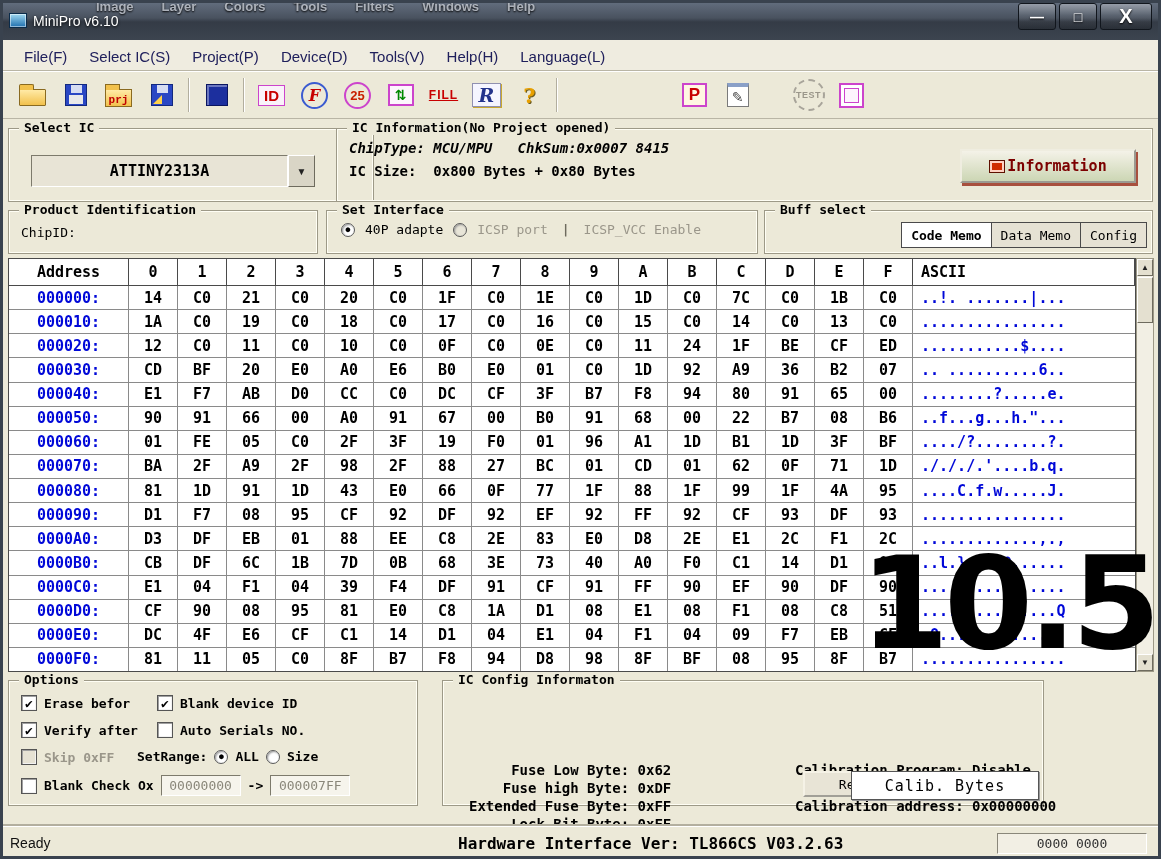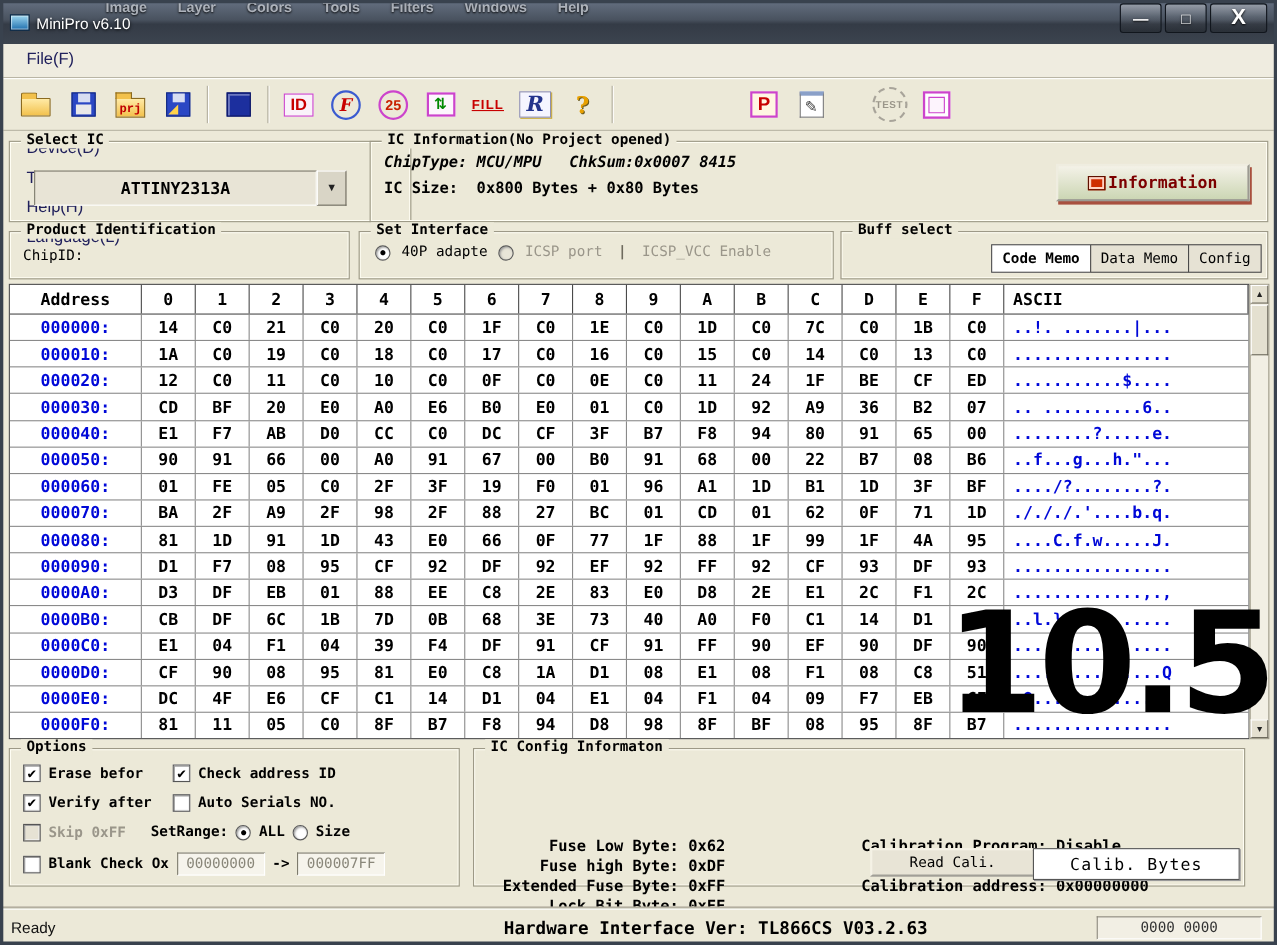--- a/index.html
+++ b/index.html
@@ -18,21 +18,21 @@
   .apptitle{position:absolute;left:33px;top:13px;color:#fff;font-size:14px;text-shadow:0 1px 3px #000;}
   .winctl{position:absolute;right:9px;top:3px;display:flex;gap:3px;z-index:65;}
   .wbtn{width:38px;height:27px;border:1px solid #11161d;border-radius:3px;color:#fff;
     background:linear-gradient(rgba(255,255,255,.34),rgba(255,255,255,.08) 45%,rgba(0,0,0,.25));
     display:flex;align-items:center;justify-content:center;font-size:14px;font-weight:bold;
     text-shadow:0 1px 2px #000;cursor:default;}
   .wbtn.close{width:52px;font-size:20px;}
 
   
   .menubar{position:absolute;top:40px;left:3px;right:3px;height:31px;background:#efece0;
-    border-bottom:1px solid #b9b5a5;display:flex;align-items:flex-start;padding-left:10px;flex-direction:column;}
+    border-bottom:1px solid #b9b5a5;display:flex;align-items:flex-end;padding-left:10px;}
   .menuitem{padding:5px 11px;font-size:15px;color:#20205c;}
 
   
   .toolbar{position:absolute;top:71px;left:3px;right:3px;height:48px;background:#ece9d8;
     border-top:1px solid #fff;border-bottom:1px solid #b9b5a5;
     display:flex;align-items:center;padding-left:8px;}
   .tbtn{width:43px;height:42px;display:flex;align-items:center;justify-content:center;}
   .tsep{width:2px;height:34px;border-left:1px solid #b2ae9e;border-right:1px solid #fff;margin:0 5px;}
   .tgap{width:110px;height:1px;}
   .tgap-s{width:28px;height:1px;}
@@ -150,21 +150,21 @@
   .cb{width:16px;height:16px;background:#fff;border:1px solid #555;
     box-shadow:inset 1px 1px 0 #a0a0a0,inset -1px -1px 0 #f2f2f2;
     display:inline-flex;align-items:center;justify-content:center;
     font-size:13px;font-weight:bold;color:#000;line-height:1;flex:0 0 auto;}
   .cb.disabled{background:#e6e2d4;}
   .rangebox{width:80px;height:21px;background:#f6f4ec;border:1px solid;
     border-color:#7d7a6c #fff #fff #7d7a6c;font:13px "DejaVu Sans Mono",monospace;color:#8a877a;
     text-align:center;padding:0;}
 
   
-  .g-config{left:430px;top:680px;width:702px;height:126px;}
+  .g-config{left:442px;top:680px;width:602px;height:126px;}
   .cfg-block{position:absolute;top:26px;font:bold 14px "DejaVu Sans Mono",monospace;
     line-height:18px;white-space:pre;}
   .cfg-fuse{left:26px;}
   .cfg-cal{left:352px;}
   .btn3d{background:#e8e4d6;border:2px outset #f5f2e6;font:13px "DejaVu Sans Mono",monospace;color:#000;}
   .btn-readcali{position:absolute;left:360px;bottom:8px;width:150px;height:26px;}
   .btn-calib{position:absolute;right:4px;bottom:5px;width:188px;height:29px;background:#fff;
     border:1px solid #555;box-shadow:1px 1px 0 #999;font:15px "DejaVu Sans Mono",monospace;letter-spacing:1px;}
 
   
@@ -710,21 +710,21 @@
   <div class="watermark">10.5</div>
 
   <div class="group g-options">
     <span class="glabel">Options</span>
     <div class="opt-item" style="left:12px;top:14px;">
       <span class="cb">✔</span>
       <span>Erase befor</span>
     </div>
     <div class="opt-item" style="left:148px;top:14px;">
       <span class="cb">✔</span>
-      <span>Check address ID</span>
+      <span>Blank device ID</span>
     </div>
     <div class="opt-item" style="left:12px;top:41px;">
       <span class="cb">✔</span>
       <span>Verify after</span>
     </div>
     <div class="opt-item" style="left:148px;top:41px;">
       <span class="cb"></span>
       <span>Auto Serials NO.</span>
     </div>
     <div class="opt-item graytext" style="left:12px;top:68px;">

